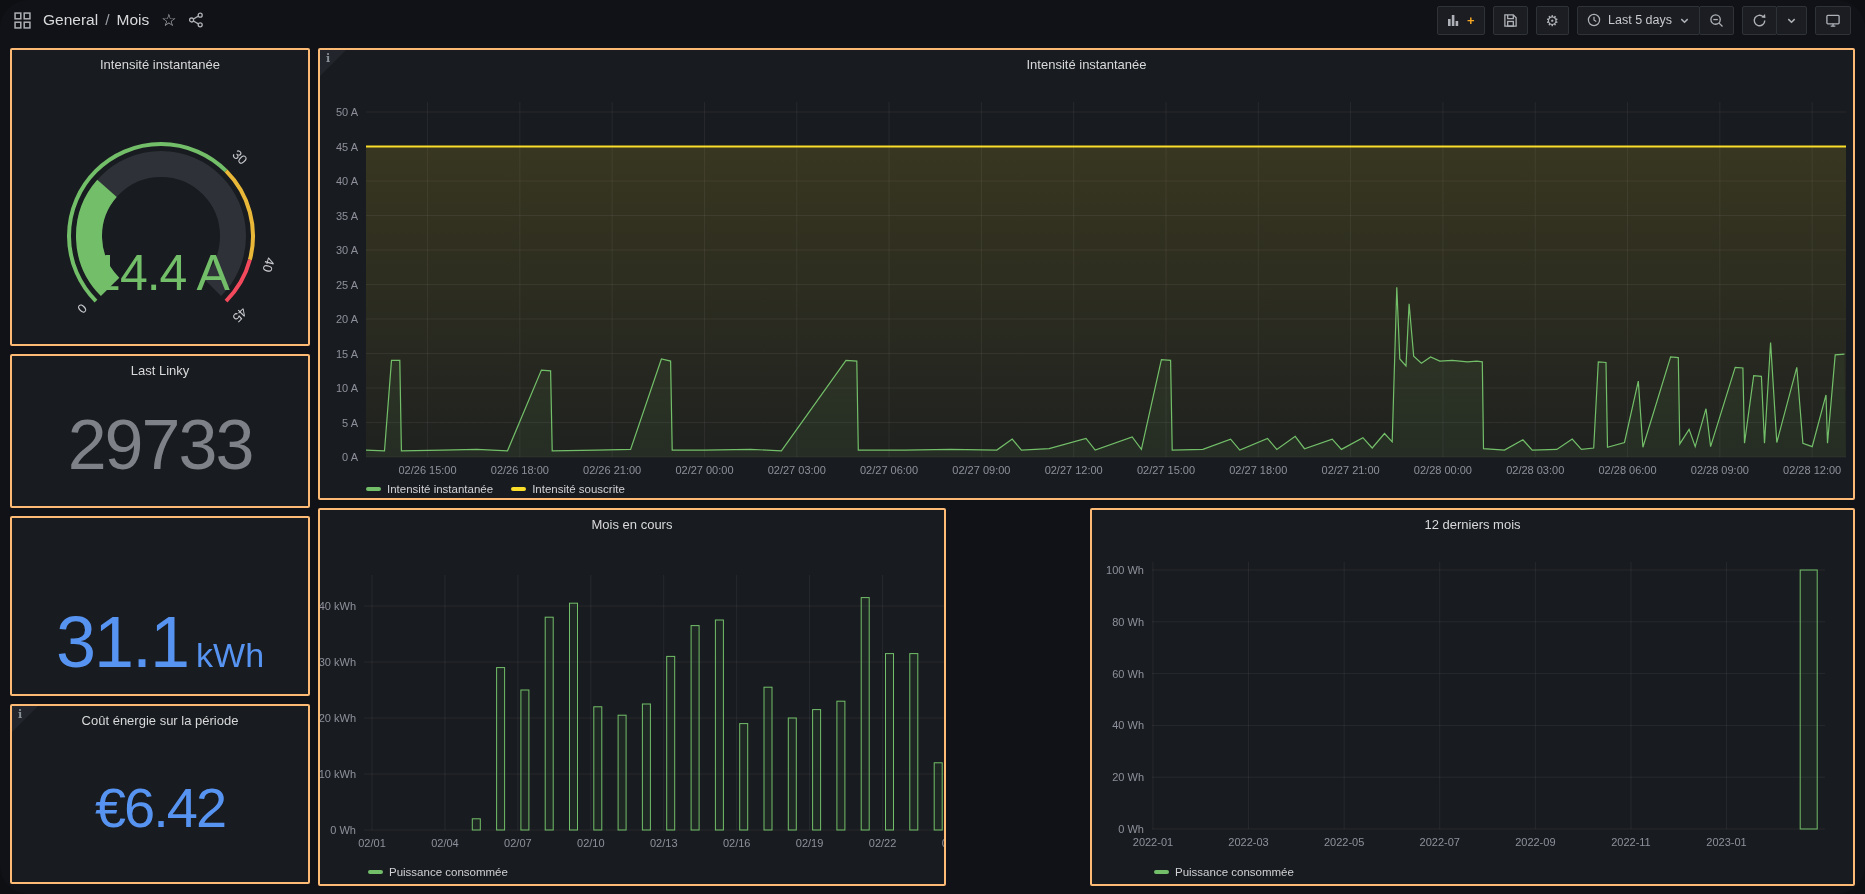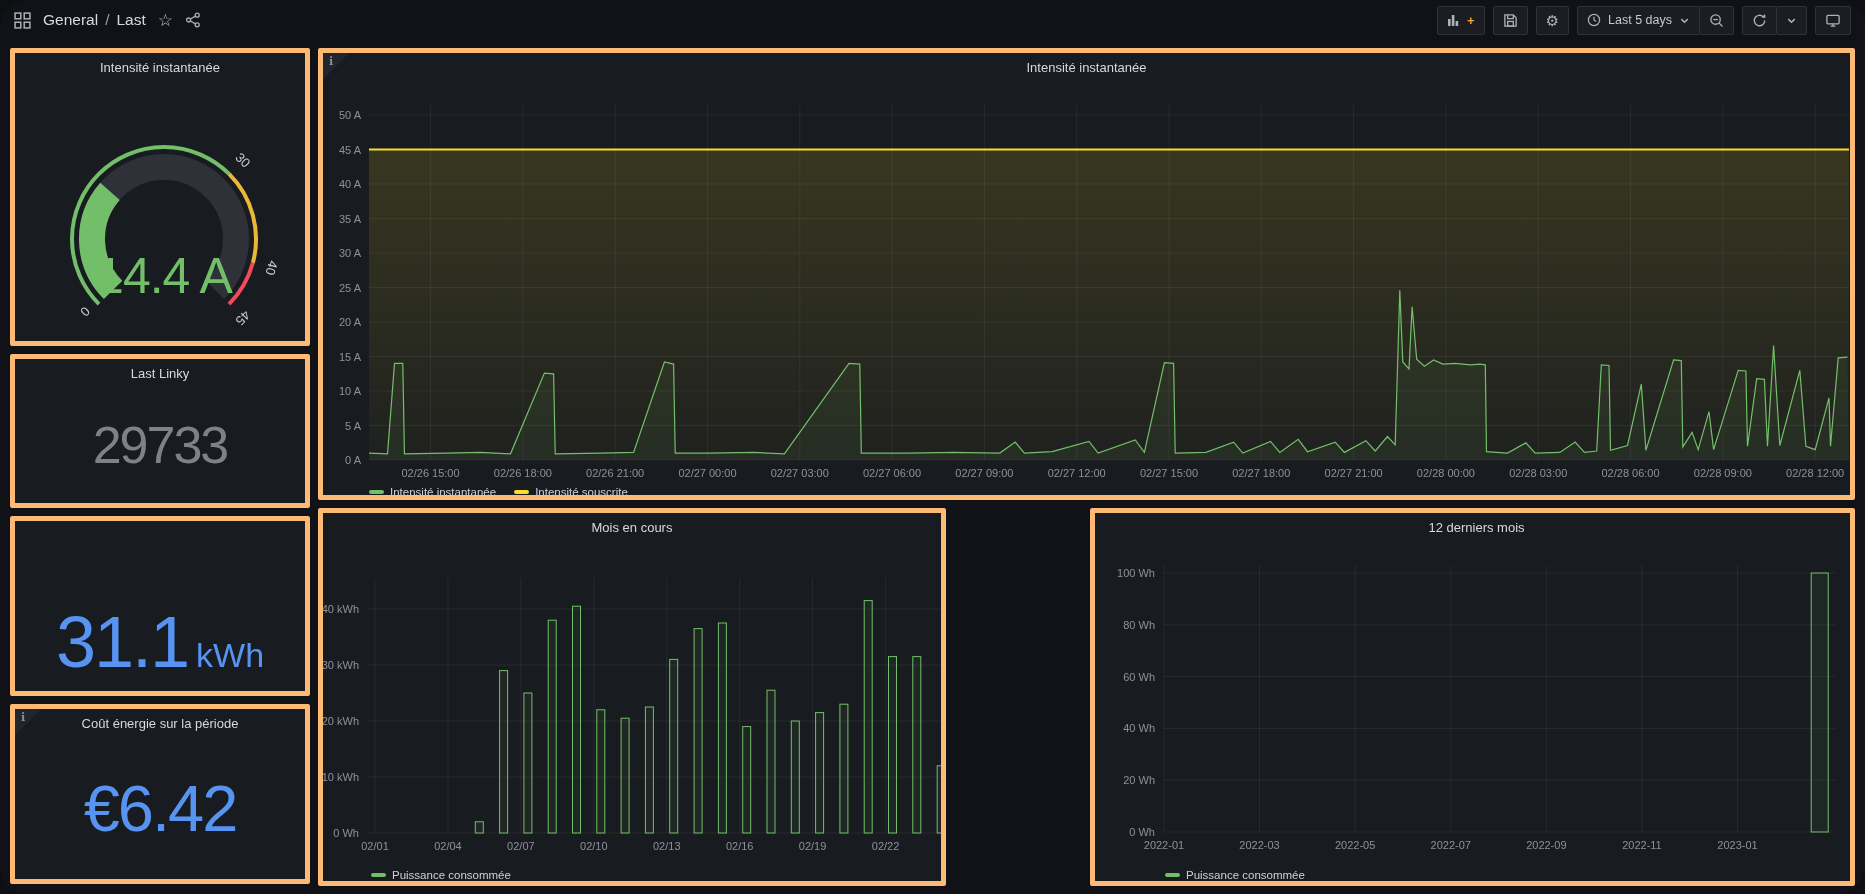--- a/index.html
+++ b/index.html
@@ -15,36 +15,36 @@
   .star-glyph{font-size:17px;color:#c0c2c7;line-height:1;}
   .nav-right{display:flex;align-items:center;gap:8px;}
   .btn{height:29px;background:#1b1d22;border:1px solid #2f3237;border-radius:2px;
        display:flex;align-items:center;gap:7px;padding:0 9px;color:#c7c9ce;
        font-size:12.5px;box-sizing:border-box;cursor:pointer;}
   .btn-group{display:flex;}
   .btn-group .btn + .btn{margin-left:-1px;}
   .gear-glyph{font-size:15px;line-height:1;}
   .plus-orange{color:#f5a623;font-weight:700;font-size:13px;margin-left:-3px;}
   
-  .panel{position:absolute;background:#181b1f;border:5px solid #fdba74;border-radius:2px;
+  .panel{position:absolute;background:#181b1f;border:2px solid #fdba74;border-radius:2px;
          box-sizing:border-box;overflow:hidden;}
   .panel-title{margin:0;padding-top:7px;height:21px;font-size:13px;font-weight:500;
                text-align:center;color:#d8d9da;cursor:pointer;white-space:nowrap;}
   .info-corner{position:absolute;top:0;left:0;width:0;height:0;
                border-top:26px solid #22262c;border-right:26px solid transparent;z-index:3;}
   .info-i{position:absolute;top:2px;left:6px;font-size:11px;font-weight:700;
           color:#8a9097;z-index:4;font-family:"DejaVu Serif",serif;}
   
   .stat-body{position:absolute;left:0;right:0;top:28px;bottom:0;display:flex;
              align-items:center;justify-content:center;}
   .stat-big{font-weight:500;letter-spacing:-2px;line-height:1;}
-  .v-index{font-size:52px;color:#7e8187;}
+  .v-index{font-size:70px;color:#7e8187;}
   .v-energie{font-size:72px;color:#5794f2;margin-top:44px;}
   .v-unit{font-size:34px;color:#5794f2;font-weight:500;margin-left:8px;letter-spacing:0;}
-  .v-cout{font-size:65px;color:#5794f2;}
+  .v-cout{font-size:56px;color:#5794f2;}
   .baseline-row{display:flex;align-items:baseline;}
   
   .legend-row{display:flex;align-items:center;gap:18px;font-size:11.5px;color:#d0d1d5;}
   .legend-item{display:flex;align-items:center;gap:6px;cursor:pointer;}
   .swatch{width:15px;height:4px;border-radius:2px;display:inline-block;}
   svg text{font-family:"Liberation Sans",sans-serif;}
 </style>
 </head>
 <body>
 
@@ -56,21 +56,21 @@
         <svg width="17" height="17" viewBox="0 0 16 16" fill="none" stroke="currentColor" stroke-width="1.4">
           <rect x="1" y="1" width="5.4" height="5.4"></rect>
             <rect x="9.6" y="1" width="5.4" height="5.4"></rect>
           <rect x="1" y="9.6" width="5.4" height="5.4"></rect>
             <rect x="9.6" y="9.6" width="5.4" height="5.4"></rect>
         </svg>
       </span>
       <span class="crumb">
         <span>General</span>
         <span style="color:#9b9ea5;">/</span>
-        <span>Last</span>
+        <span>Mois</span>
       </span>
       <span class="icon star-glyph">☆</span>
       <span class="icon">
         <svg width="16" height="16" viewBox="0 0 16 16" fill="none" stroke="currentColor" stroke-width="1.3">
           <circle cx="12.2" cy="3.2" r="2"></circle>
             <circle cx="3.6" cy="8" r="2"></circle>
             <circle cx="12.2" cy="12.8" r="2"></circle>
           <line x1="5.4" y1="7" x2="10.4" y2="4.1"></line>
             <line x1="5.4" y1="9" x2="10.4" y2="11.9"></line>
         </svg>
@@ -336,21 +336,21 @@
         <text x="708.3967865874956" y="309" fill="rgba(204,204,220,0.65)" font-size="11" text-anchor="middle">02/28</text>
       </svg>
     <div class="legend-row" style="margin:2px 0 0 48px;">
       <span class="legend-item">
         <span class="swatch" id="sw-mois" style="background: rgb(115, 191, 105);"></span>
         <span>Puissance consommée</span>
       </span>
     </div>
   </section>
 
-  <section class="panel" style="left:1090px;top:508px;width:765px;height:378px;padding-left:8px;">
+  <section class="panel" style="left:1090px;top:508px;width:765px;height:378px;">
     <h2 class="panel-title">12 derniers mois</h2>
     <svg id="mois12-svg" width="763" height="322">
         <line x1="60.95596590909091" y1="24" x2="60.95596590909091" y2="291" stroke="rgba(204,204,220,0.08)"></line>
         <line x1="156.5525568181818" y1="24" x2="156.5525568181818" y2="291" stroke="rgba(204,204,220,0.08)"></line>
         <line x1="252.1491477272727" y1="24" x2="252.1491477272727" y2="291" stroke="rgba(204,204,220,0.08)"></line>
         <line x1="347.7457386363636" y1="24" x2="347.7457386363636" y2="291" stroke="rgba(204,204,220,0.08)"></line>
         <line x1="443.34232954545456" y1="24" x2="443.34232954545456" y2="291" stroke="rgba(204,204,220,0.08)"></line>
         <line x1="538.9389204545455" y1="24" x2="538.9389204545455" y2="291" stroke="rgba(204,204,220,0.08)"></line>
         <line x1="634.5355113636364" y1="24" x2="634.5355113636364" y2="291" stroke="rgba(204,204,220,0.08)"></line>
         <line x1="60" y1="291" x2="733" y2="291" stroke="rgba(204,204,220,0.08)"></line>

